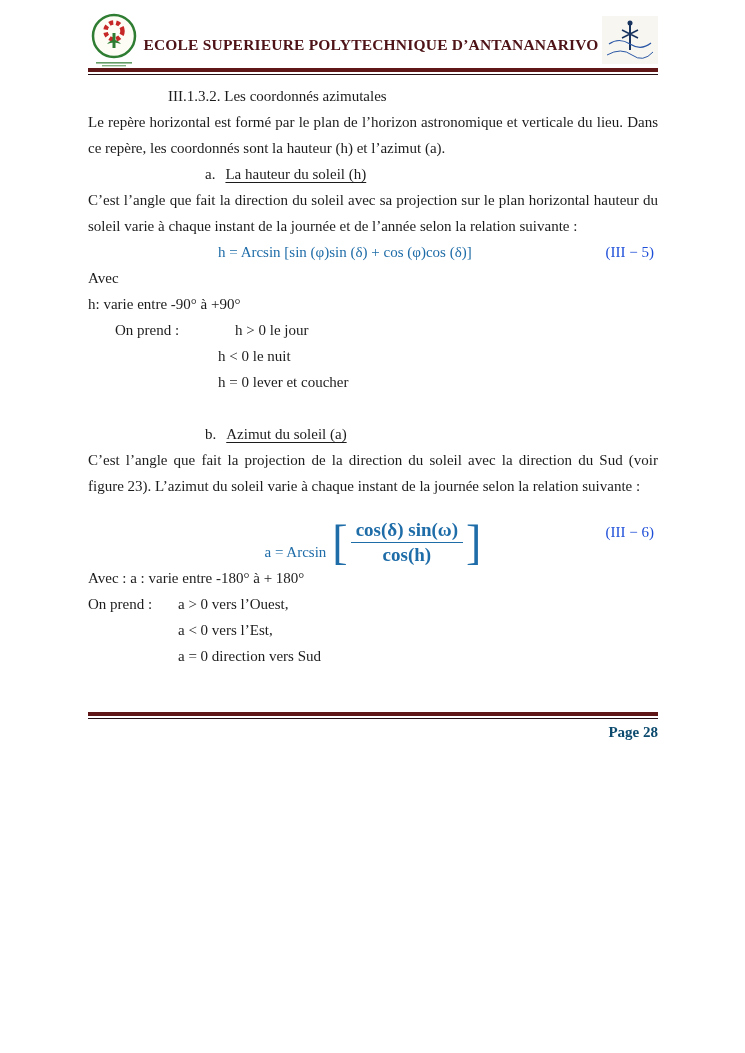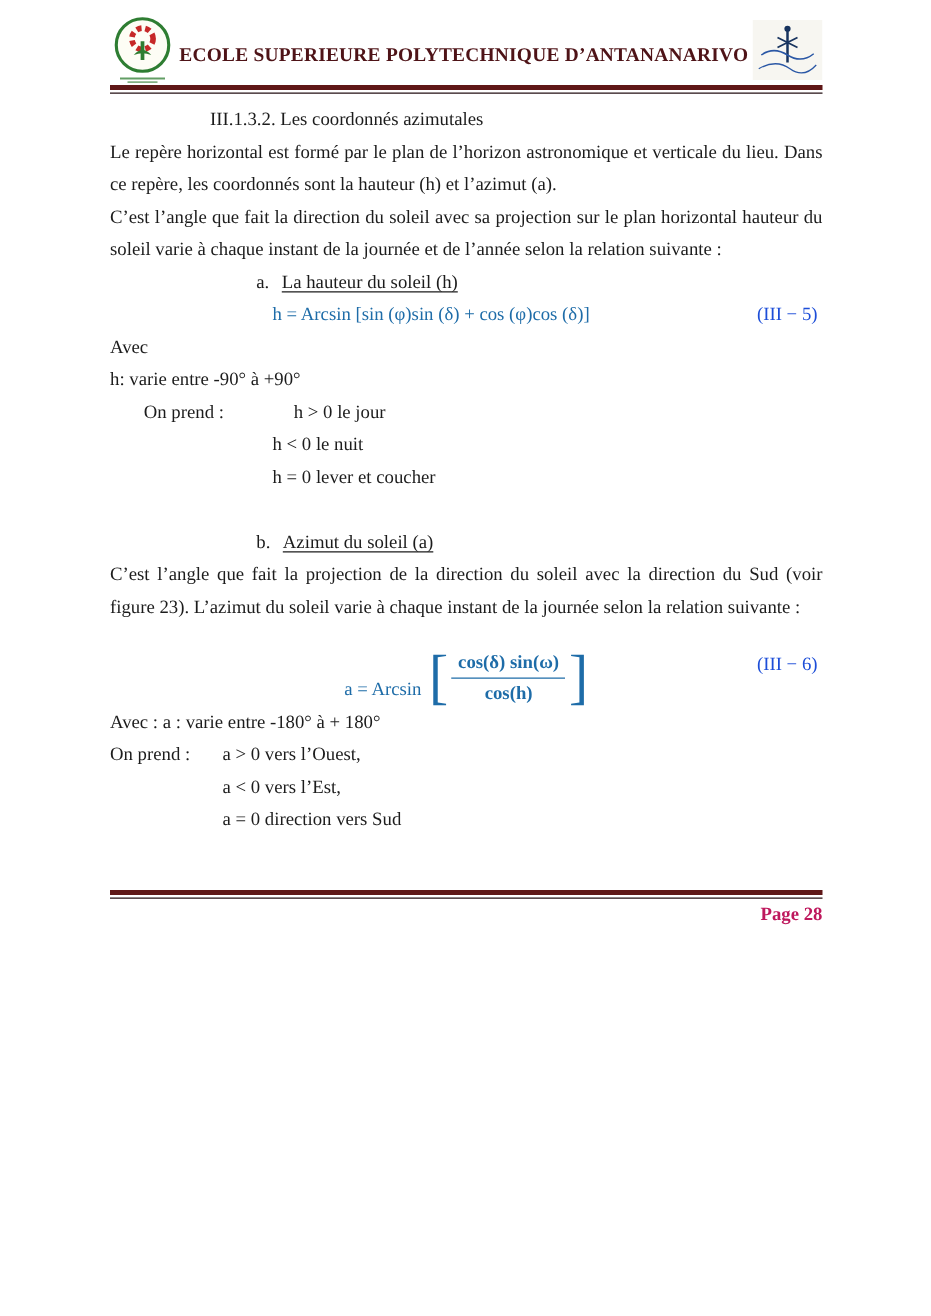--- a/index.html
+++ b/index.html
@@ -51,27 +51,27 @@
     display: flex; align-items: flex-end; justify-content: center;
     color: #1e6ca8;
   }
   .eq2-block .eq-num { top: 50%; transform: translateY(-50%); }
   .eq2-lhs { margin-right: 6px; }
   .bracket {
     font-size: 46px; line-height: 1; font-weight: normal;
     transform: scaleY(1.06); display: inline-block;
     font-family: "Liberation Serif", serif;
   }
-  .frac { display: inline-block; text-align: center; margin: 0 3px; font-size: 15px; font-weight: bold; }
+  .frac { display: inline-block; text-align: center; margin: 0 3px; font-size: 19px; font-weight: bold; }
   .frac .num { display: block; padding: 0 5px 2px; border-bottom: 1.6px solid #1e6ca8; line-height: 20px; }
   .frac .den { display: block; padding-top: 2px; line-height: 20px; }
   
   .doc-footer { flex: 0 0 auto; padding-bottom: 56px; }
   .page-number {
-    text-align: right; color: #be185d; font-weight: bold;
+    text-align: right; color: #0c4a6e; font-weight: bold;
     font-size: 15px; line-height: 22px; margin-top: 2px;
   }
 </style>
 </head>
 <body>
 
 <div class="page">
 
   <header class="doc-header">
     <div class="logo left">
@@ -101,23 +101,23 @@
     <div class="rule-thick"></div>
     <div class="rule-thin"></div>
   </div>
 
   <main>
 
     <p class="ln section-heading">III.1.3.2. Les coordonnés azimutales</p>
 
     <p class="ln para">Le repère horizontal est formé par le plan de l’horizon astronomique et verticale du lieu. Dans ce repère, les coordonnés sont la hauteur (h) et l’azimut (a).</p>
 
+    <p class="ln list-head"><span class="marker">a.</span><span class="underline">La hauteur du soleil (h)</span></p>
+
     <p class="ln para">C’est l’angle que fait la direction du soleil avec sa projection sur le plan horizontal hauteur du soleil varie à chaque instant de la journée et de l’année selon la relation suivante :</p>
-
-    <p class="ln list-head"><span class="marker">a.</span><span class="underline">La hauteur du soleil (h)</span></p>
 
     <div class="ln eq-line blue">
       <span class="expr">h  =  Arcsin [sin (φ)sin (δ) +  cos (φ)cos (δ)]</span>
       <span class="eq-num">(III − 5)</span>
     </div>
 
     <p class="ln">Avec</p>
 
     <p class="ln">h: varie entre -90° à +90°</p>
 

